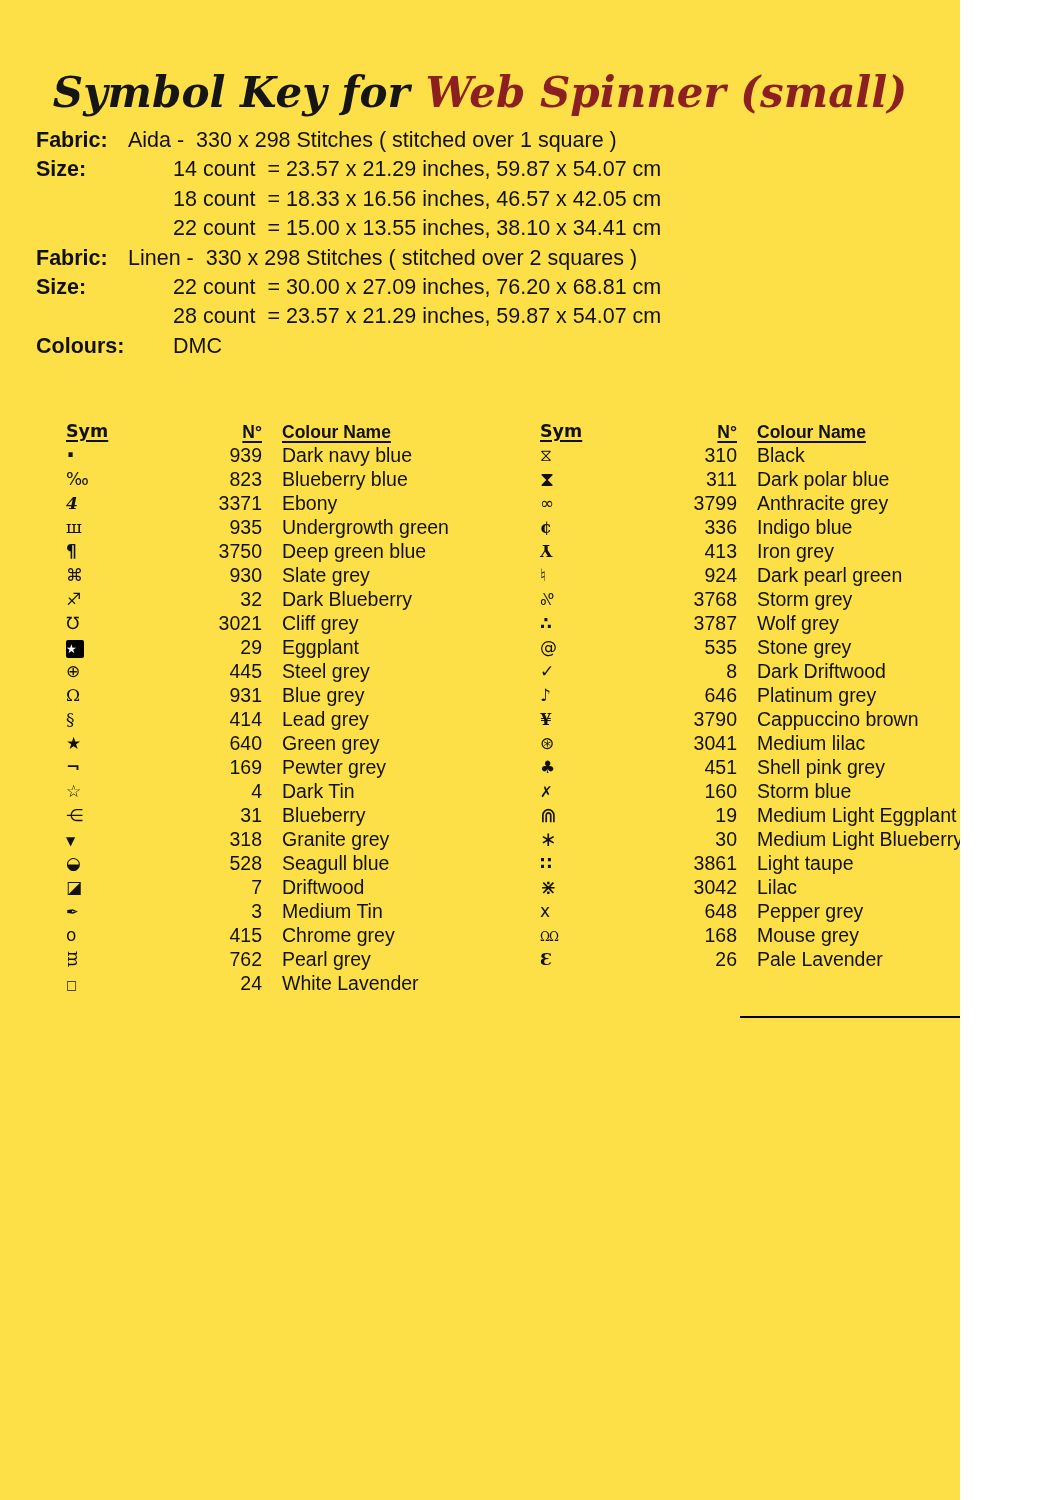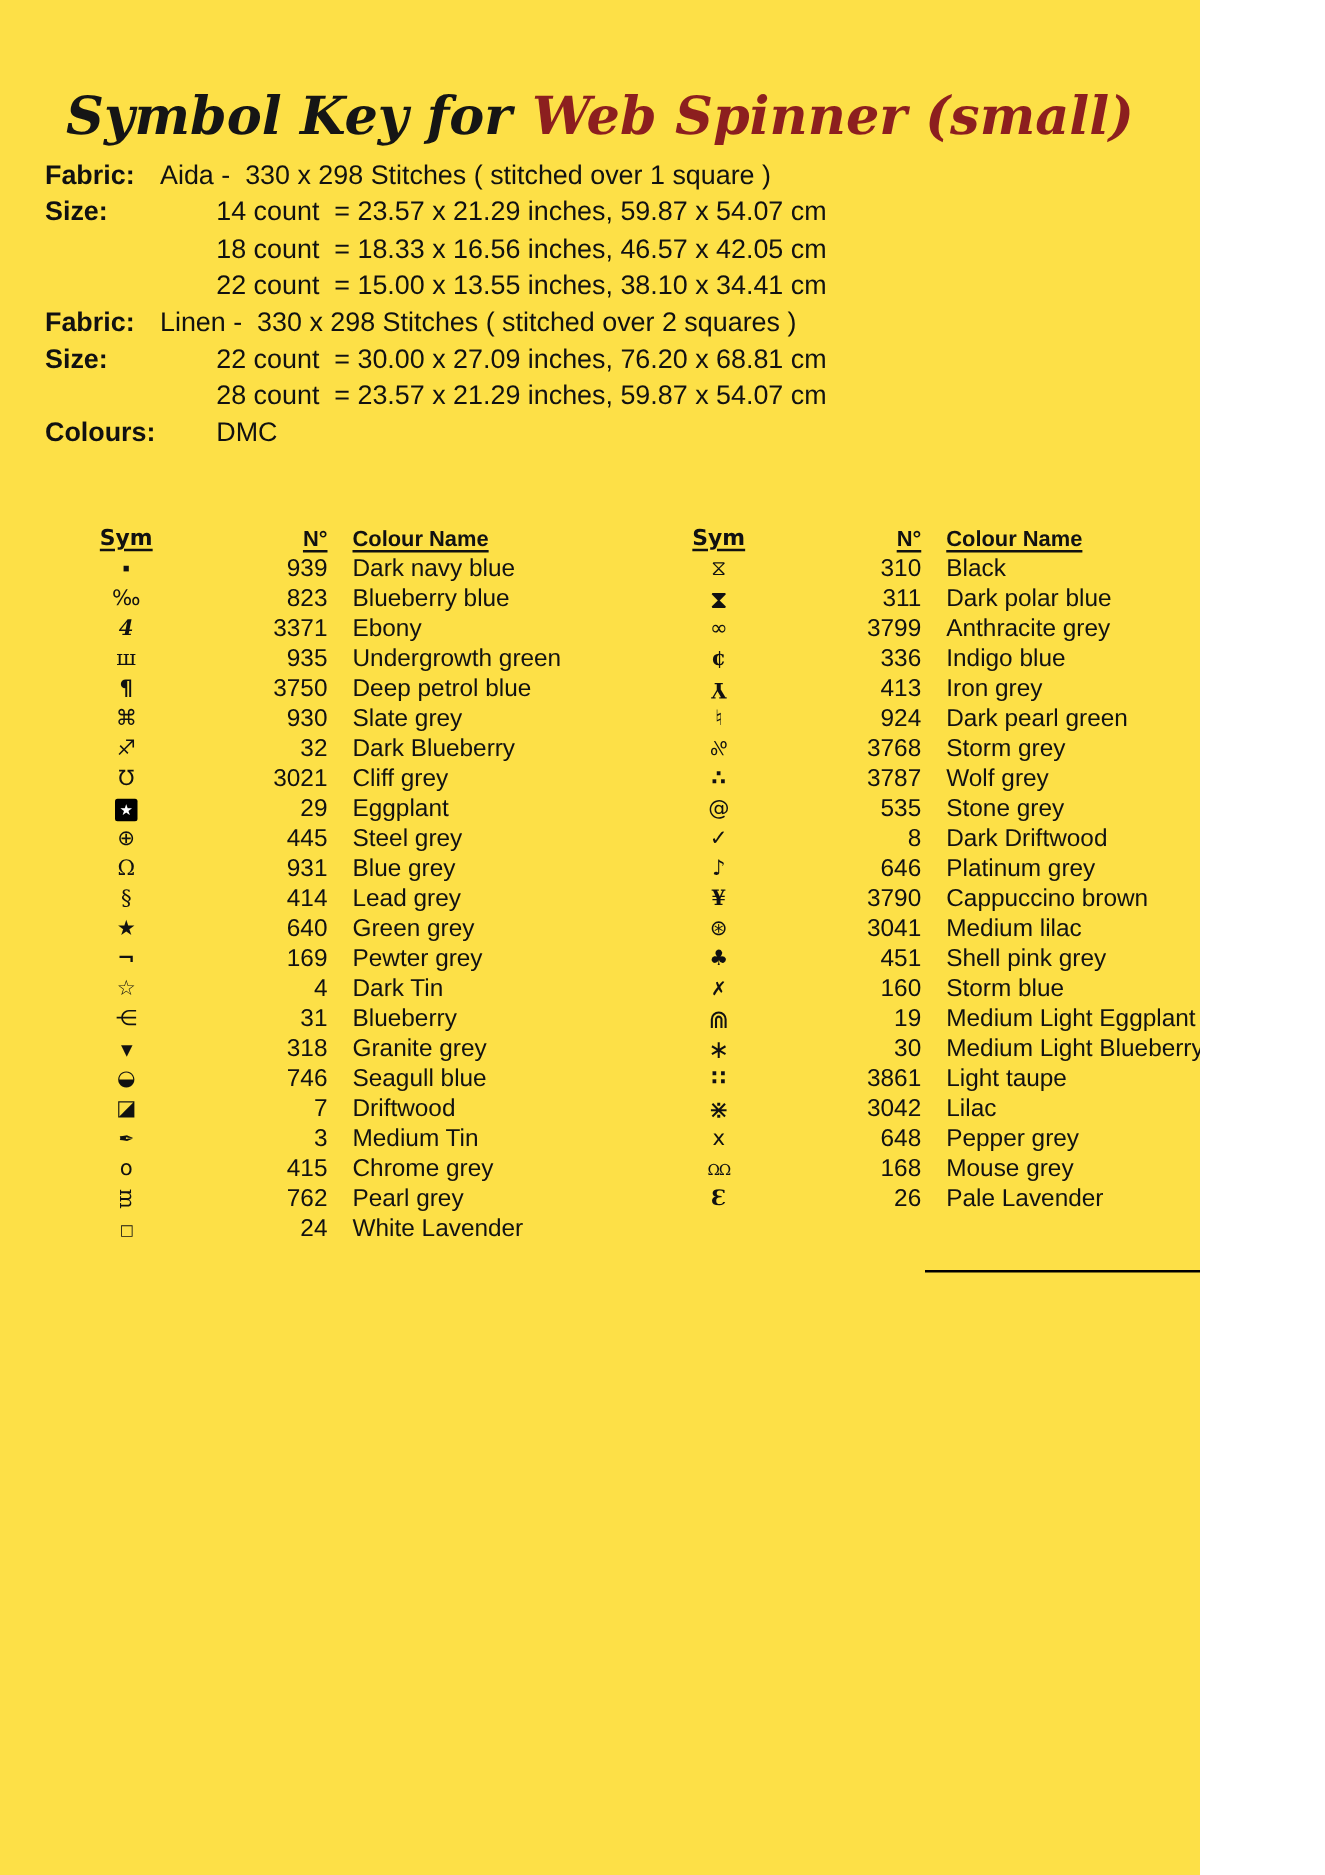--- a/index.html
+++ b/index.html
@@ -18,21 +18,21 @@
   .info-value{position:absolute;}
   .vx-fabric{left:92px;}
   .vx-size{left:137px;}
   .strands{position:absolute;left:36px;top:360px;font-size:21.5px;line-height:29.4px;}
   
   .tbl{position:absolute;top:420px;}
   .tbl-left{left:66px;width:440px;}
   .tbl-right{left:540px;width:465px;}
   .hdr-row,.row{display:flex;height:22px;line-height:22px;margin-bottom:2px;}
   .tbl-right .hdr-row,.tbl-right .row{border-right:2px solid #000;}
-  .c-sym{width:70px;text-align:center;font-family:"DejaVu Sans",sans-serif;font-size:17px;}
+  .c-sym{width:70px;text-align:left;font-family:"DejaVu Sans",sans-serif;font-size:17px;}
   .c-num{width:126px;text-align:right;font-size:19.5px;}
   .tbl-right .c-num{width:127px;}
   .c-name{padding-left:20px;font-size:19.5px;flex:1;white-space:nowrap;}
   .hl{font-weight:bold;font-size:17.5px;text-decoration:underline;text-decoration-thickness:2px;text-underline-offset:3px;}
   
   .sg{display:inline-block;}
   .serif{font-family:"DejaVu Serif",serif;}
   .italic{font-style:italic;}
   .bold{font-weight:bold;}
   .rot90{transform:rotate(90deg);}
@@ -91,21 +91,21 @@
           <span class="c-name">Ebony</span>
         </div>
         <div class="row">
           <span class="c-sym"><span class="sg serif">ш</span></span>
           <span class="c-num">935</span>
           <span class="c-name">Undergrowth green</span>
         </div>
         <div class="row">
           <span class="c-sym"><span class="sg bold">¶</span></span>
           <span class="c-num">3750</span>
-          <span class="c-name">Deep petrol blue</span>
+          <span class="c-name">Deep green blue</span>
         </div>
         <div class="row">
           <span class="c-sym"><span class="sg">⌘</span></span>
           <span class="c-num">930</span>
           <span class="c-name">Slate grey</span>
         </div>
         <div class="row">
           <span class="c-sym"><span class="sg">♐</span></span>
           <span class="c-num">32</span>
           <span class="c-name">Dark Blueberry</span>
@@ -155,21 +155,21 @@
           <span class="c-num">31</span>
           <span class="c-name">Blueberry</span>
         </div>
         <div class="row">
           <span class="c-sym"><span class="sg small">▼</span></span>
           <span class="c-num">318</span>
           <span class="c-name">Granite grey</span>
         </div>
         <div class="row">
           <span class="c-sym"><span class="sg">◒</span></span>
-          <span class="c-num">746</span>
+          <span class="c-num">528</span>
           <span class="c-name">Seagull blue</span>
         </div>
         <div class="row">
           <span class="c-sym"><span class="sg">◪</span></span>
           <span class="c-num">7</span>
           <span class="c-name">Driftwood</span>
         </div>
         <div class="row">
           <span class="c-sym"><span class="sg mid">✒</span></span>
           <span class="c-num">3</span>

